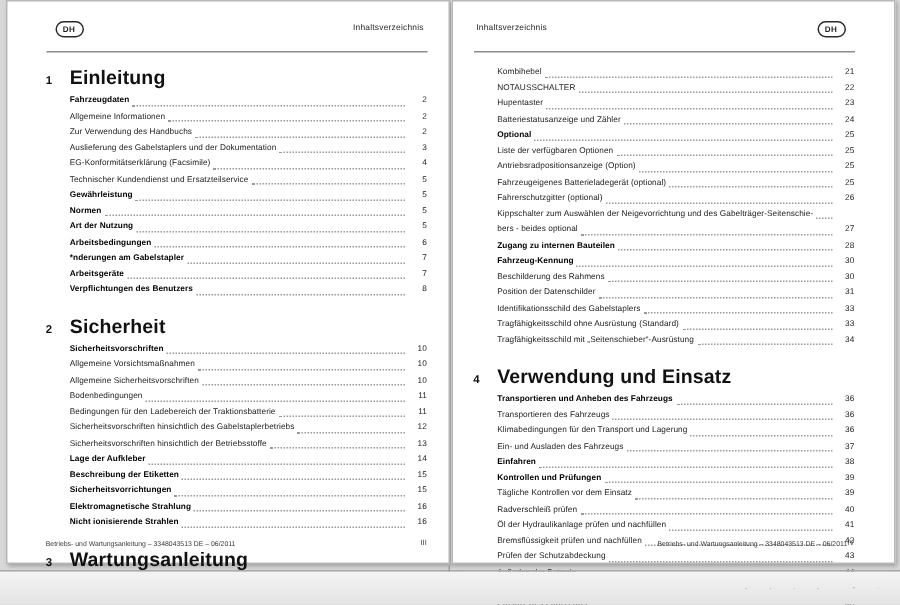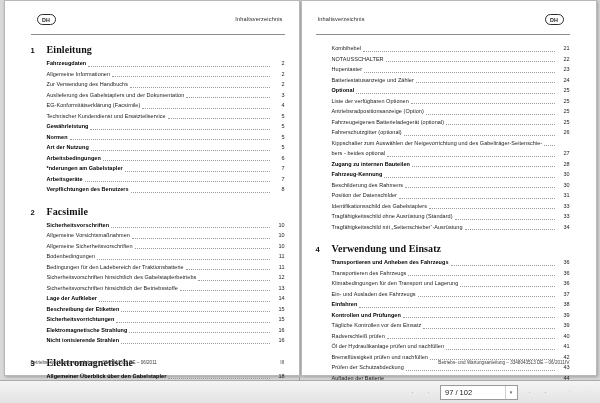--- a/index.html
+++ b/index.html
@@ -83,25 +83,24 @@
   }
   .chapter:first-child { margin-top: 2px; }
   .chapter .num {
     width: 16px;
     flex: 0 0 16px;
     font-size: 7.6px;
     font-weight: bold;
     color: #111;
   }
   .chapter .ctitle {
-    font-size: 10px;
+    font-size: 13px;
     font-weight: bold;
     color: #111;
     letter-spacing: .1px;
-    font-family: Liberation Serif, serif;
   }
   .entry {
     display: flex;
     align-items: flex-end;
     margin-left: 16px;
     margin-bottom: 1px;
     line-height: 9.5px;
     min-height: 9.5px;
   }
   .entry .etxt {
@@ -280,21 +279,21 @@
               <span class="dots"></span>
               <span class="pg">7</span>
             </div>
             <div class="entry bold">
               <span class="etxt">Verpflichtungen des Benutzers</span>
               <span class="dots"></span>
               <span class="pg">8</span>
             </div>
             <div class="chapter">
               <span class="num">2</span>
-              <span class="ctitle">Facsimile</span>
+              <span class="ctitle">Sicherheit</span>
             </div>
             <div class="entry bold">
               <span class="etxt">Sicherheitsvorschriften</span>
               <span class="dots"></span>
               <span class="pg">10</span>
             </div>
             <div class="entry">
               <span class="etxt">Allgemeine Vorsichtsmaßnahmen</span>
               <span class="dots"></span>
               <span class="pg">10</span>
@@ -344,21 +343,21 @@
               <span class="dots"></span>
               <span class="pg">16</span>
             </div>
             <div class="entry bold">
               <span class="etxt">Nicht ionisierende Strahlen</span>
               <span class="dots"></span>
               <span class="pg">16</span>
             </div>
             <div class="chapter">
               <span class="num">3</span>
-              <span class="ctitle">Elektromagnetische</span>
+              <span class="ctitle">Wartungsanleitung</span>
             </div>
             <div class="entry bold">
               <span class="etxt">Allgemeiner Überblick über den Gabelstapler</span>
               <span class="dots"></span>
               <span class="pg">18</span>
             </div>
             <div class="entry bold">
               <span class="etxt">Fahrtrichtung bestimmen</span>
               <span class="dots"></span>
               <span class="pg">20</span>
@@ -570,24 +569,20 @@
           <rect x="1.5" y="1" width="1.2" height="7" fill="#3c3c3c"></rect>
         </svg>
     </button>
 
     <button class="tb-btn" title="previous">
       <svg width="9" height="9" viewBox="0 0 9 9">
           <path d="M7 1 L3 4.5 L7 8 Z" fill="#3c3c3c"></path>
         </svg>
     </button>
 
-    <div class="pagebox">
-      <span class="pval">97 / 102</span>
-      <span class="caret">▾</span>
-    </div>
 
     <button class="tb-btn" title="next">
       <svg width="9" height="9" viewBox="0 0 9 9">
           <path d="M2 1 L6 4.5 L2 8 Z" fill="#3c3c3c"></path>
         </svg>
     </button>
 
     <button class="tb-btn" title="last">
       <svg width="9" height="9" viewBox="0 0 9 9">
           <path d="M1 1 L5 4.5 L1 8 Z" fill="#3c3c3c"></path>

